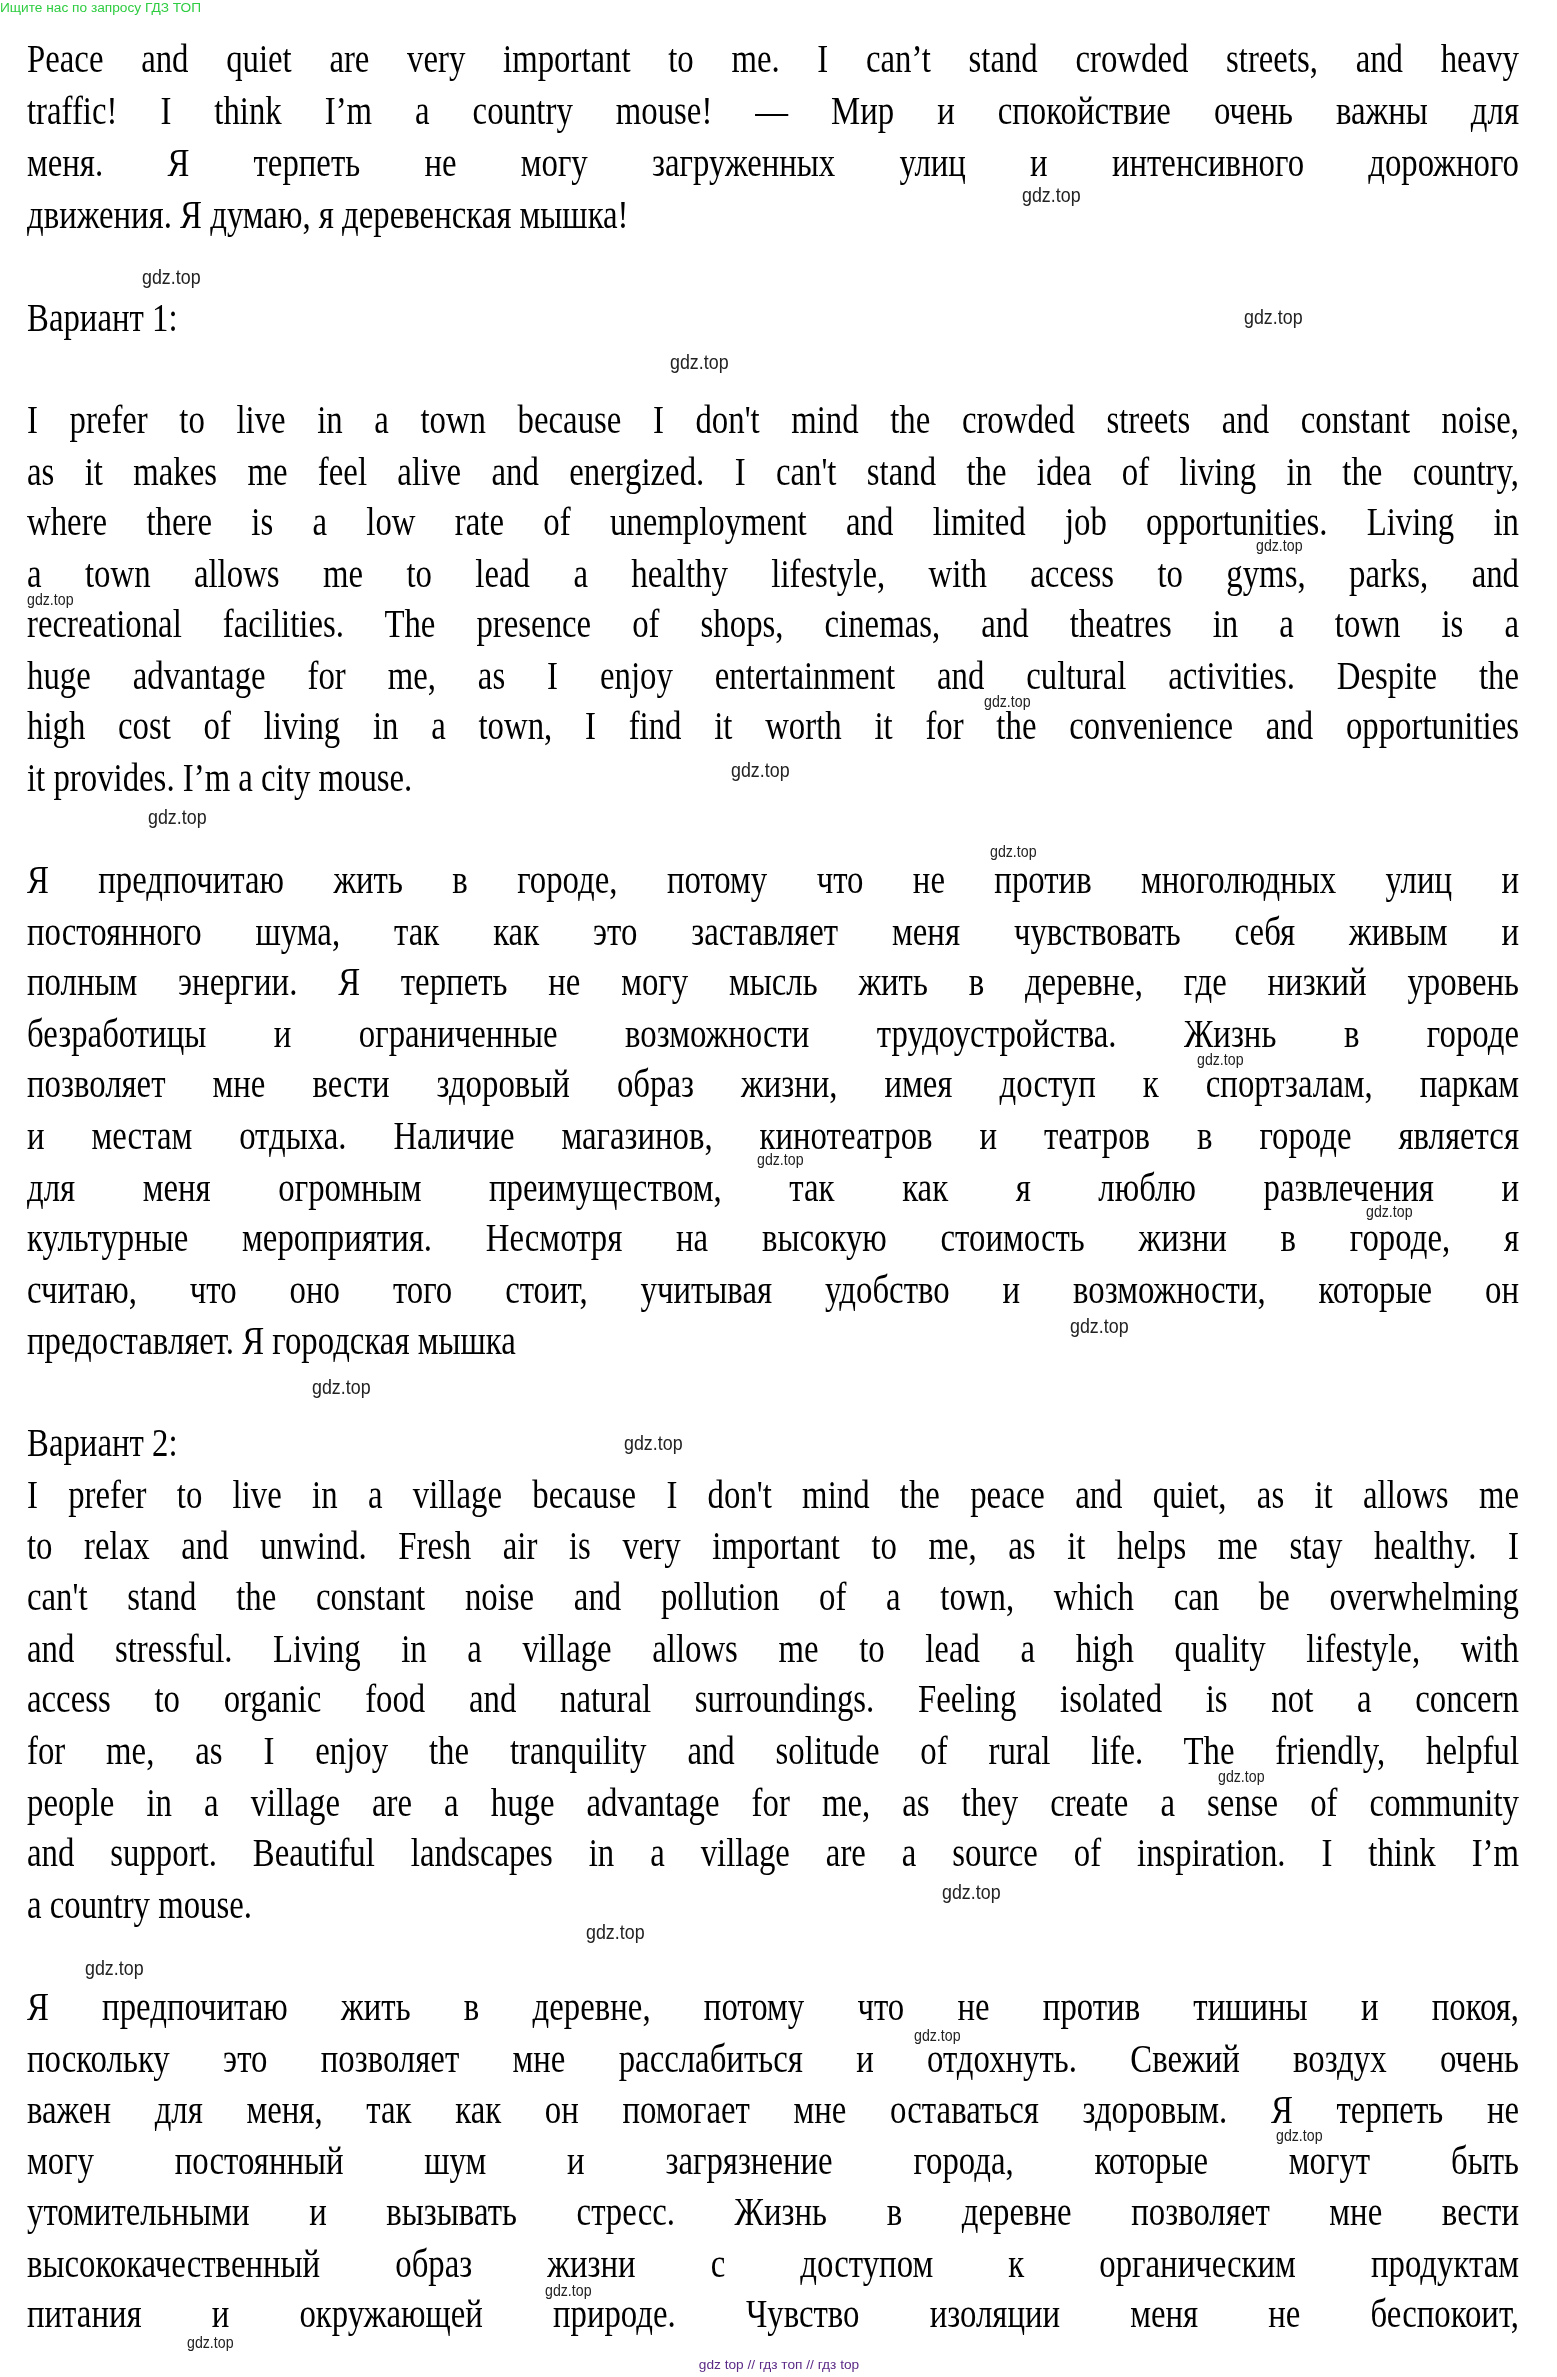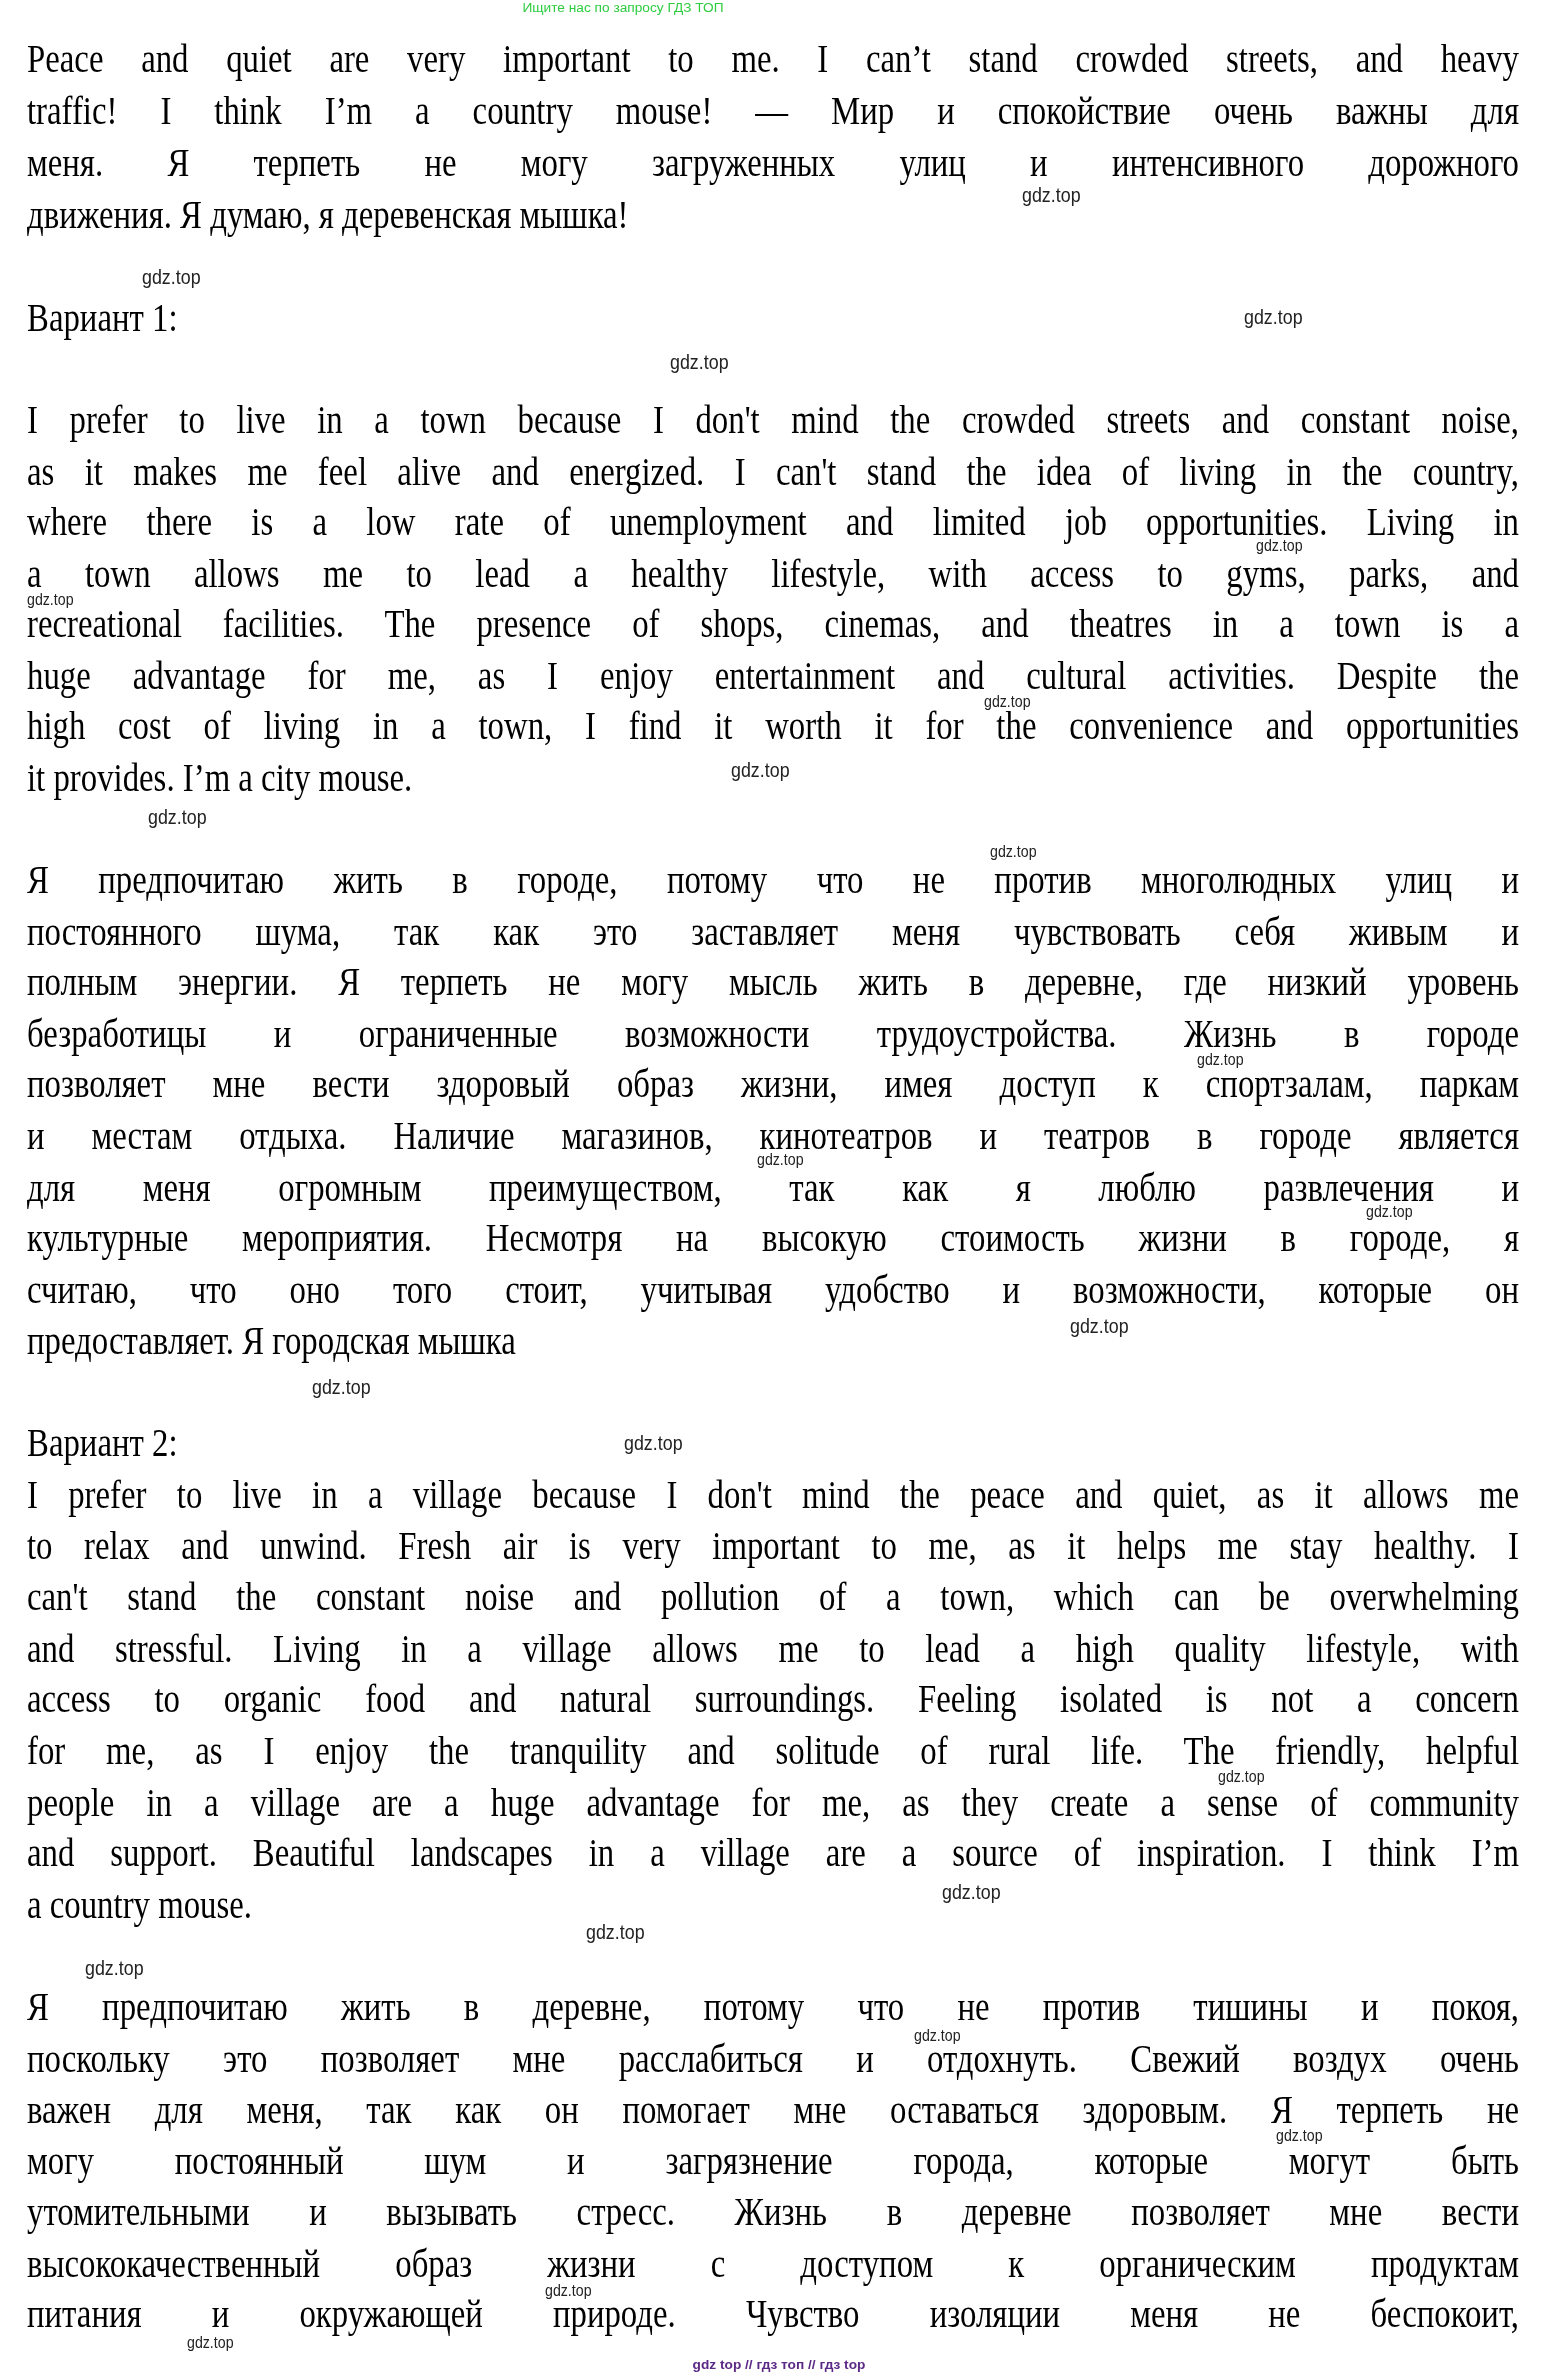--- a/index.html
+++ b/index.html
@@ -1,25 +1,25 @@
 <!DOCTYPE html>
 <html style="font-size:12px"><head>
 <meta charset="utf-8">
 <style>
   html, body { margin:0; padding:0; background:#ffffff; }
   body { width:1558px; height:2377px; position:relative; overflow:hidden; }
   .banner {
     position:absolute; top:0; left:0; width:1246px; height:16.7px;
-    text-align:center; color:#2ecc40;
+    color:#2ecc40;
     font-family:"Liberation Sans", sans-serif; font-size:13.7px; line-height:15px;
   }
   .footer {
     position:absolute; top:2357px; left:0; width:1558px; height:18px;
     text-align:center; color:#5b2a86;
-    font-family:"Liberation Sans", sans-serif; font-size:13.7px; line-height:16.7px;font-weight:bold;
+    font-family:"Liberation Sans", sans-serif; font-size:13.7px; line-height:16.7px;
   }
   .doc {
     position:absolute; left:27px; top:0; width:1492px;
     font-family:"Liberation Serif", serif; color:#000;
     font-size:41px;
   }
   .line {
     position:absolute; left:0; width:1492px; height:50px;
     white-space:nowrap; line-height:50px;
     text-align:justify; text-align-last:justify;

